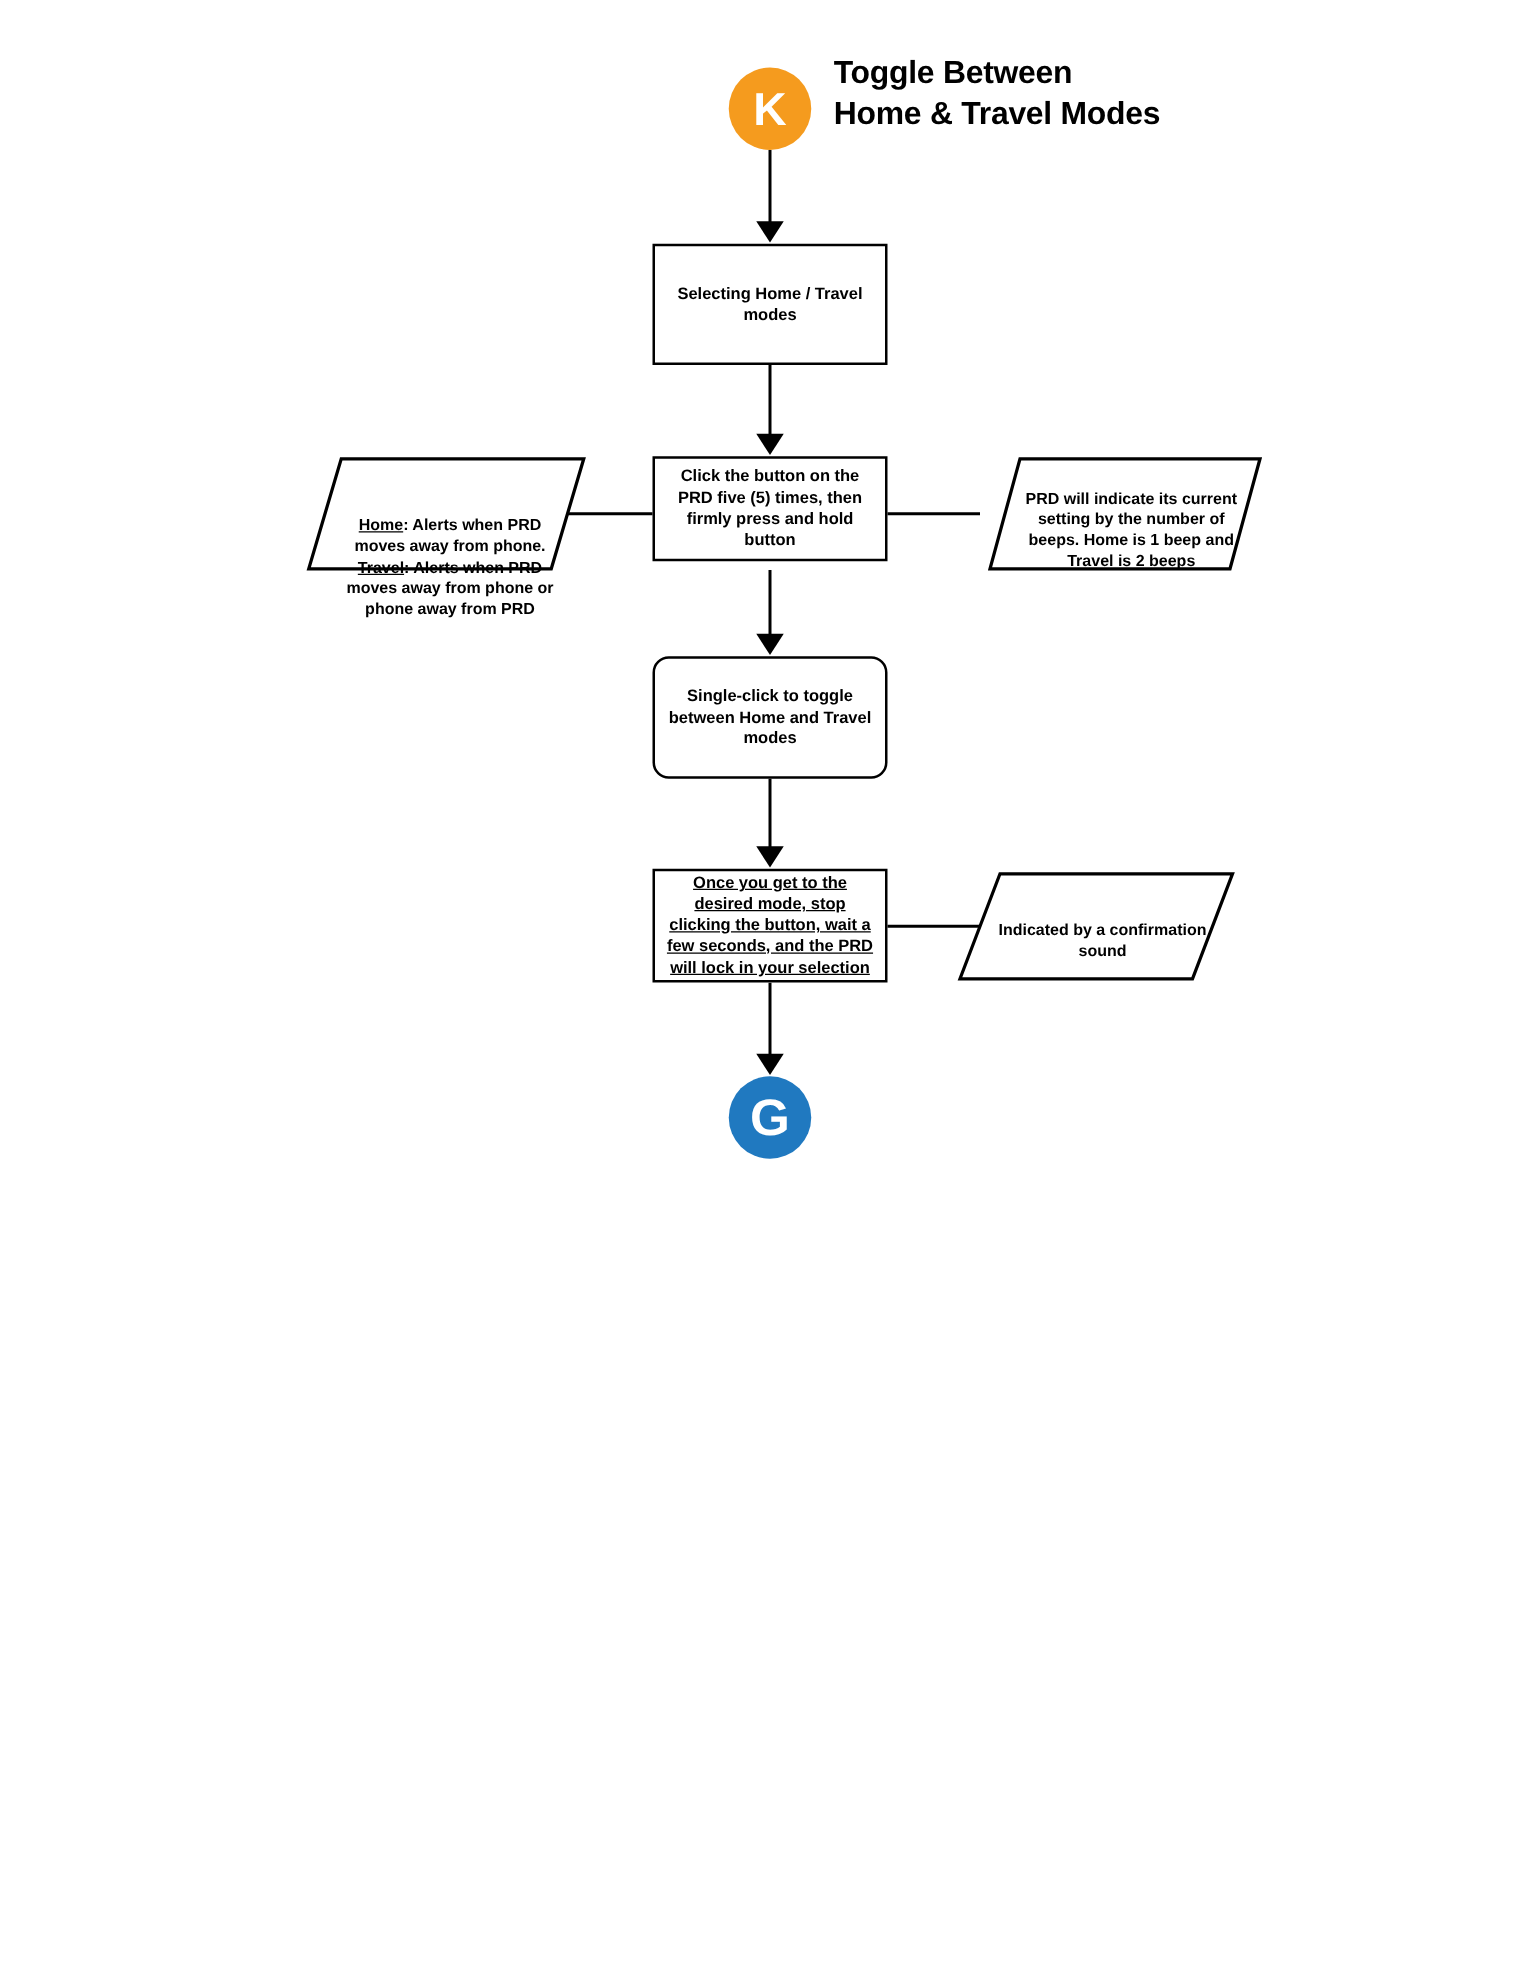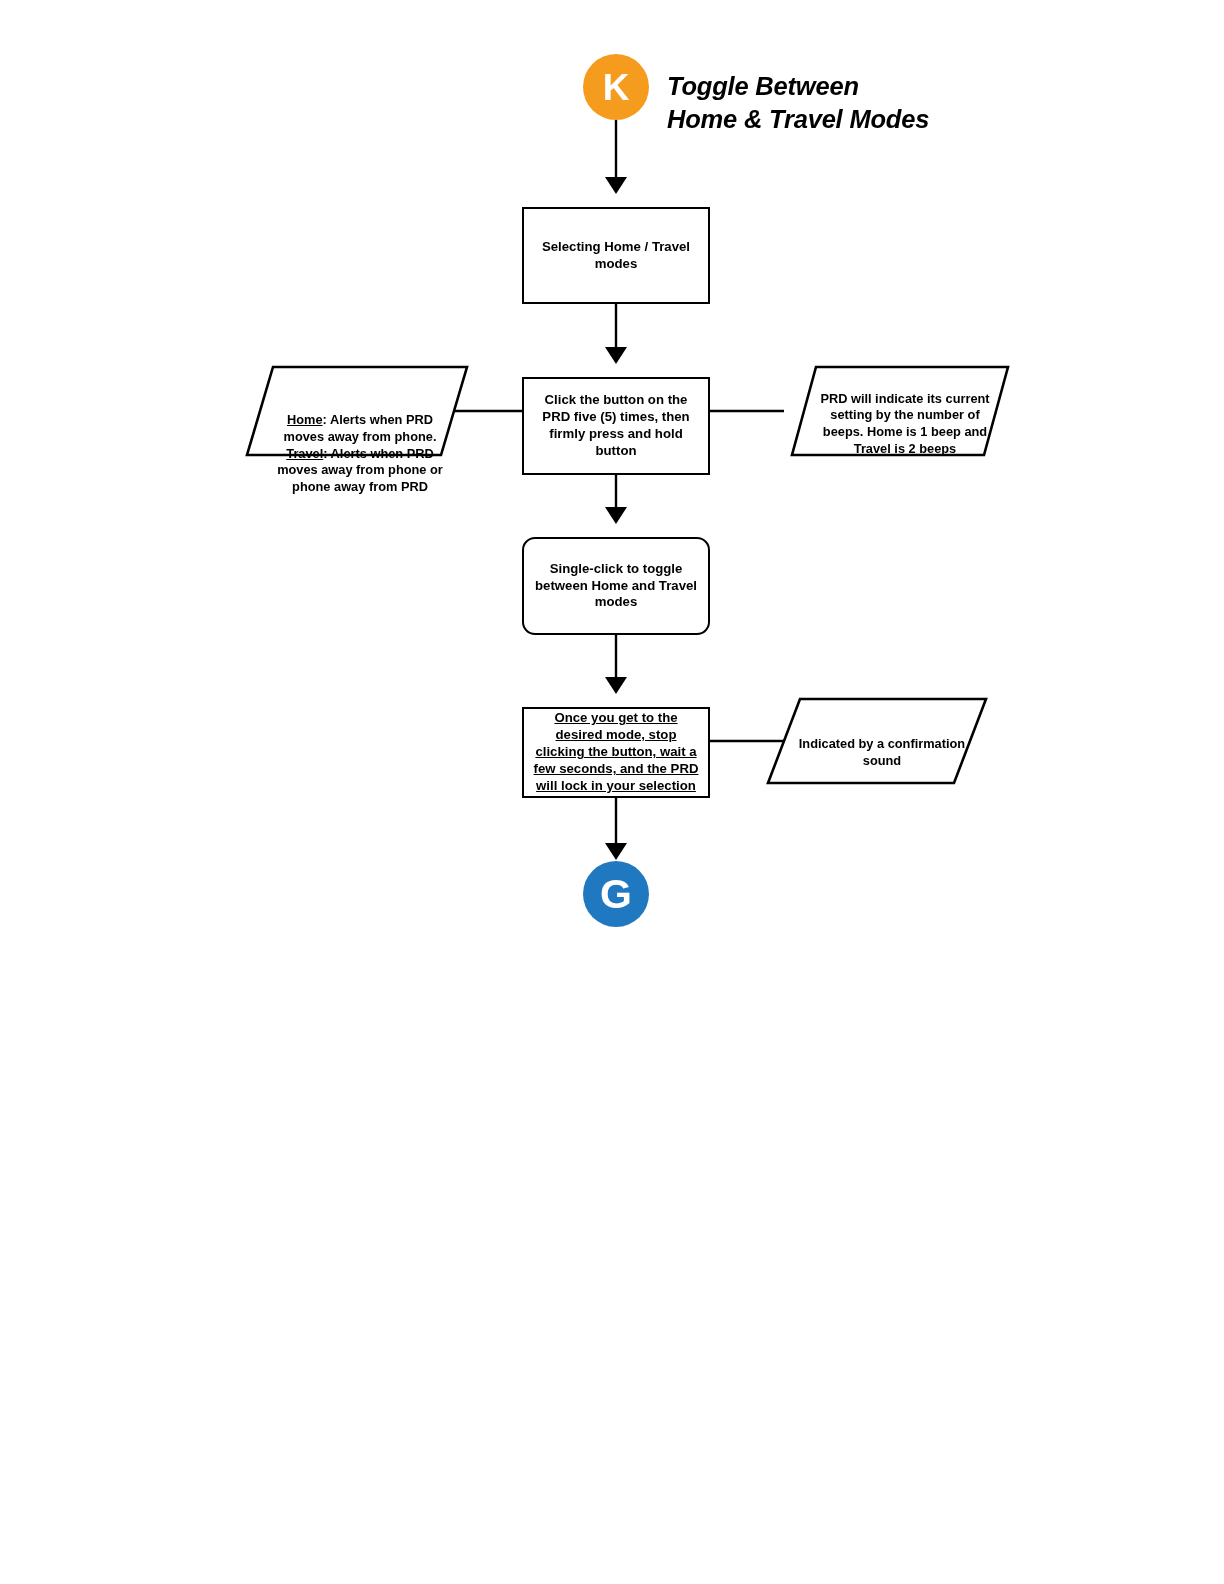--- a/index.html
+++ b/index.html
@@ -49,46 +49,44 @@
     top: 861px;
     width: 66px;
     height: 66px;
     background: #2079C0;
     font-size: 41px;
   }
   
   #flow-title {
     position: absolute;
     left: 667px;
-    top: 70px;
+    top: 42px;
     width: 420px;
     font-size: 25.5px;
     font-weight: 700;
     color: #000000;
     line-height: 1.28;
     letter-spacing: -0.2px;
-    font-style: italic;
   }
   
   .process-box {
     border: 2.5px solid #000000;
     background: #ffffff;
     display: flex;
     align-items: center;
     justify-content: center;
     text-align: center;
     font-size: 13.2px;
     font-weight: 700;
     color: #000000;
     line-height: 1.28;
     padding: 4px 8px;
-    margin-top: 12px;
   }
   #box-selecting   { left: 522px; top: 195px;  width: 188px; height: 97px; }
-  #box-click-five  { left: 522px; top: 365px;  width: 188px; height: 98px; }
+  #box-click-five  { left: 522px; top: 365px;  width: 188px; height: 84px; }
   #box-single-click{ left: 522px; top: 525px;  width: 188px; height: 98px; border-radius: 13px; }
   #box-lock-in     { left: 522px; top: 695px;  width: 188px; height: 91px; text-decoration: underline; }
 
   
   .annotation {
     position: absolute;
   }
   .annotation svg {
     position: absolute;
     left: 0;

